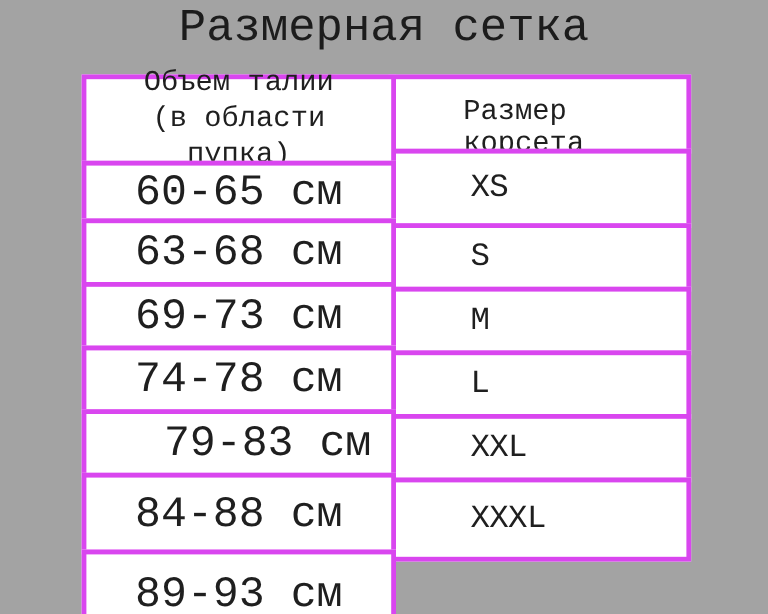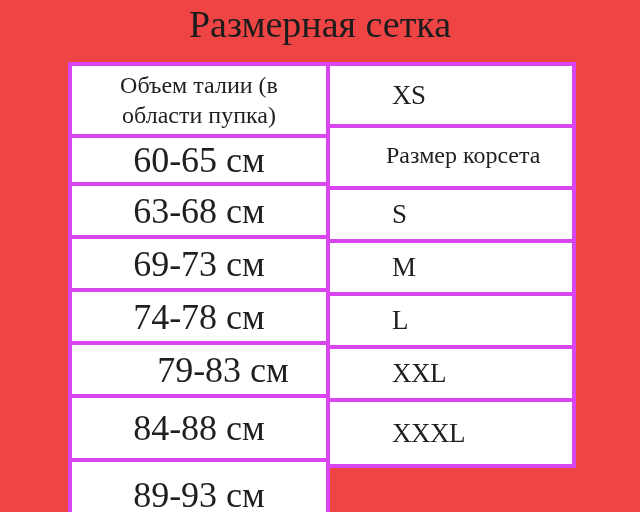--- a/index.html
+++ b/index.html
@@ -4,22 +4,22 @@
 <style>
   html, body {
     margin: 0;
     padding: 0;
     background: #ffffff;
   }
   .page {
     position: relative;
     width: 640px;
     height: 512px;
-    background: #ef4444;
-    font-family: Liberation Serif, serif;
+    background: #a3a3a3;
+    font-family: Liberation Mono, monospace;
     color: #1f1f1f;
     overflow: hidden;
   }
   .title {
     position: absolute;
     top: 2px;
     left: 0;
     width: 100%;
     text-align: center;
     font-size: 38px;
@@ -117,22 +117,22 @@
       <div class="cell">60-65 см</div>
       <div class="cell">63-68 см</div>
       <div class="cell">69-73 см</div>
       <div class="cell">74-78 см</div>
       <div class="cell">79-83 см</div>
       <div class="cell">84-88 см</div>
       <div class="cell">89-93 см</div>
     </div>
 
     <div class="col col-right">
+      <div class="cell hdr">Размер корсета</div>
       <div class="cell">XS</div>
-      <div class="cell hdr">Размер корсета</div>
       <div class="cell">S</div>
       <div class="cell">M</div>
       <div class="cell">L</div>
       <div class="cell">XXL</div>
       <div class="cell">XXXL</div>
     </div>
 
   </div>
 </div>
 

